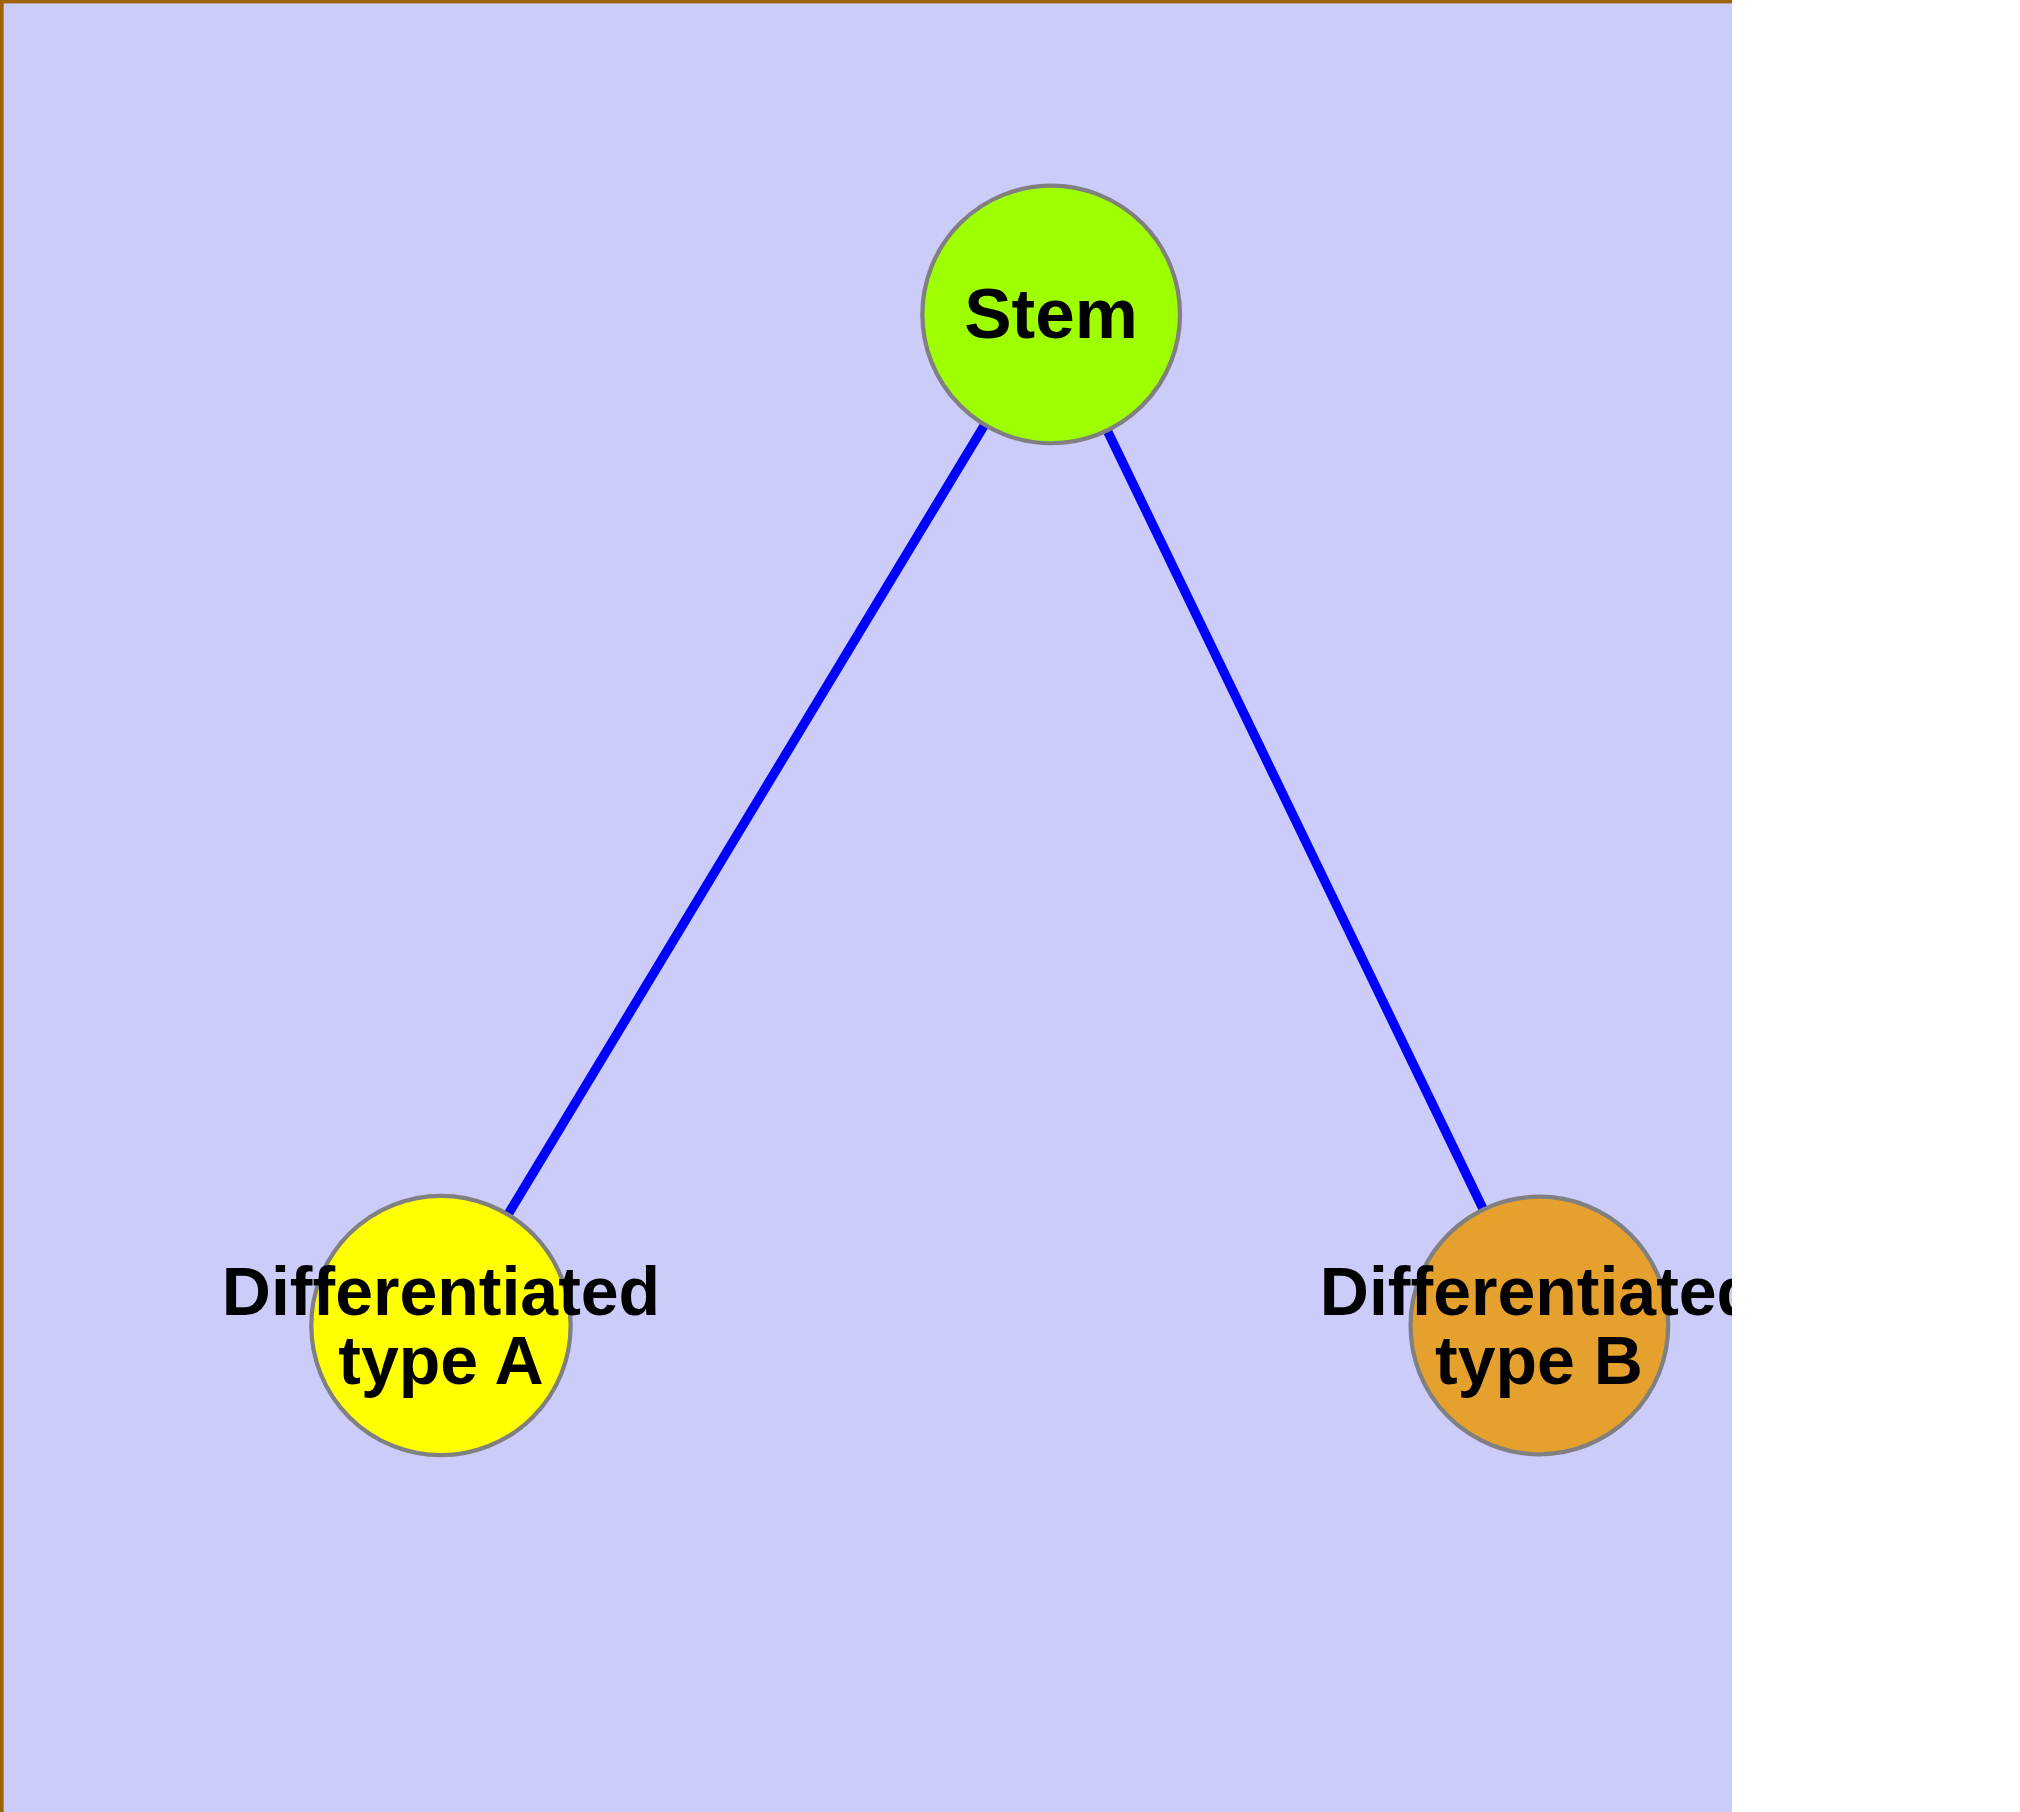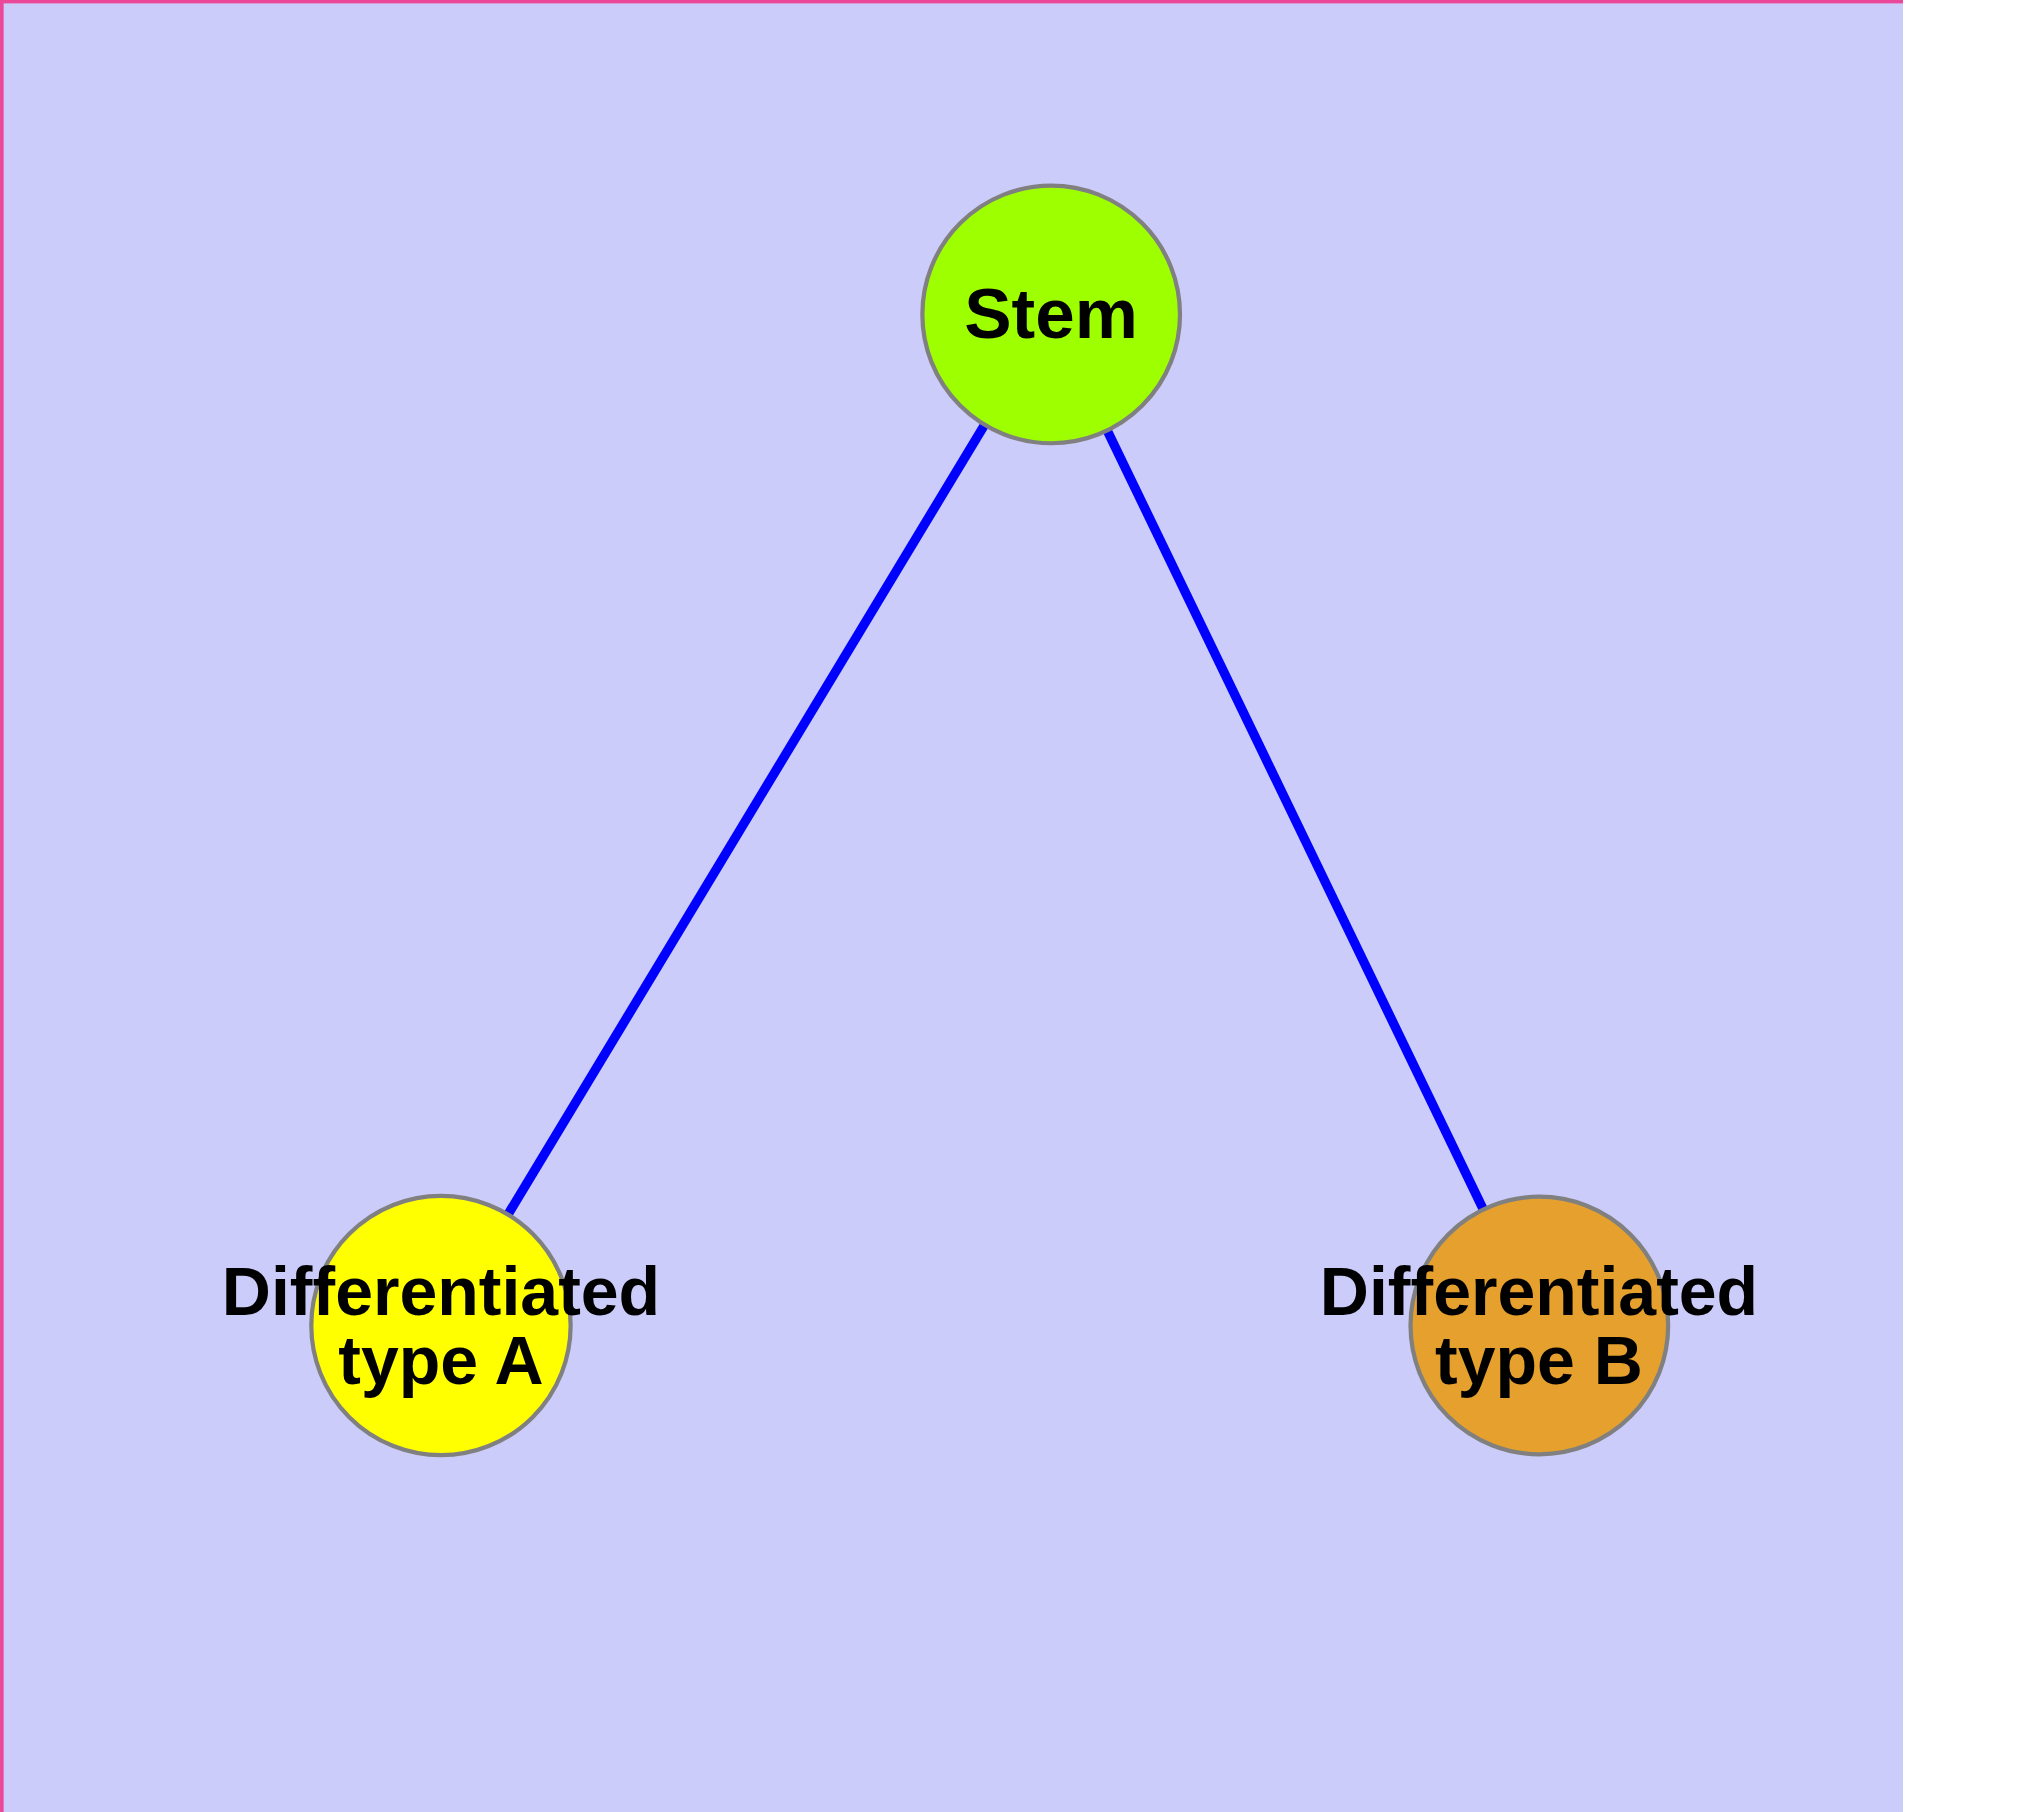--- a/index.html
+++ b/index.html
@@ -44,21 +44,21 @@
   .node-label.big {
     font-size: 71px;
   }
   .node-label.small {
     font-size: 68px;
   }
 </style>
 </head>
 <body>
 
-<div id="canvas" style="width: 1903px; height: 1812px; background: #ec4899;">
+<div id="canvas" style="width: 1732px; height: 1812px; background: #a16207;">
   <div id="graph-surface">
     <svg id="graph-svg" viewBox="0 0 2384 2138" xmlns="http://www.w3.org/2000/svg">
       <rect id="bg-rect" x="4" y="4" width="2380" height="2134" fill="#ccccfa"></rect>
 
       <g id="edges-layer">
         <line id="edge-0" x1="1240" y1="371" x2="520" y2="1564" stroke="#0000ff" stroke-width="11" stroke-linecap="butt"></line>
         <line id="edge-1" x1="1240" y1="371" x2="1816" y2="1564" stroke="#0000ff" stroke-width="11" stroke-linecap="butt"></line>
       </g>
 
       <g id="nodes-layer">

